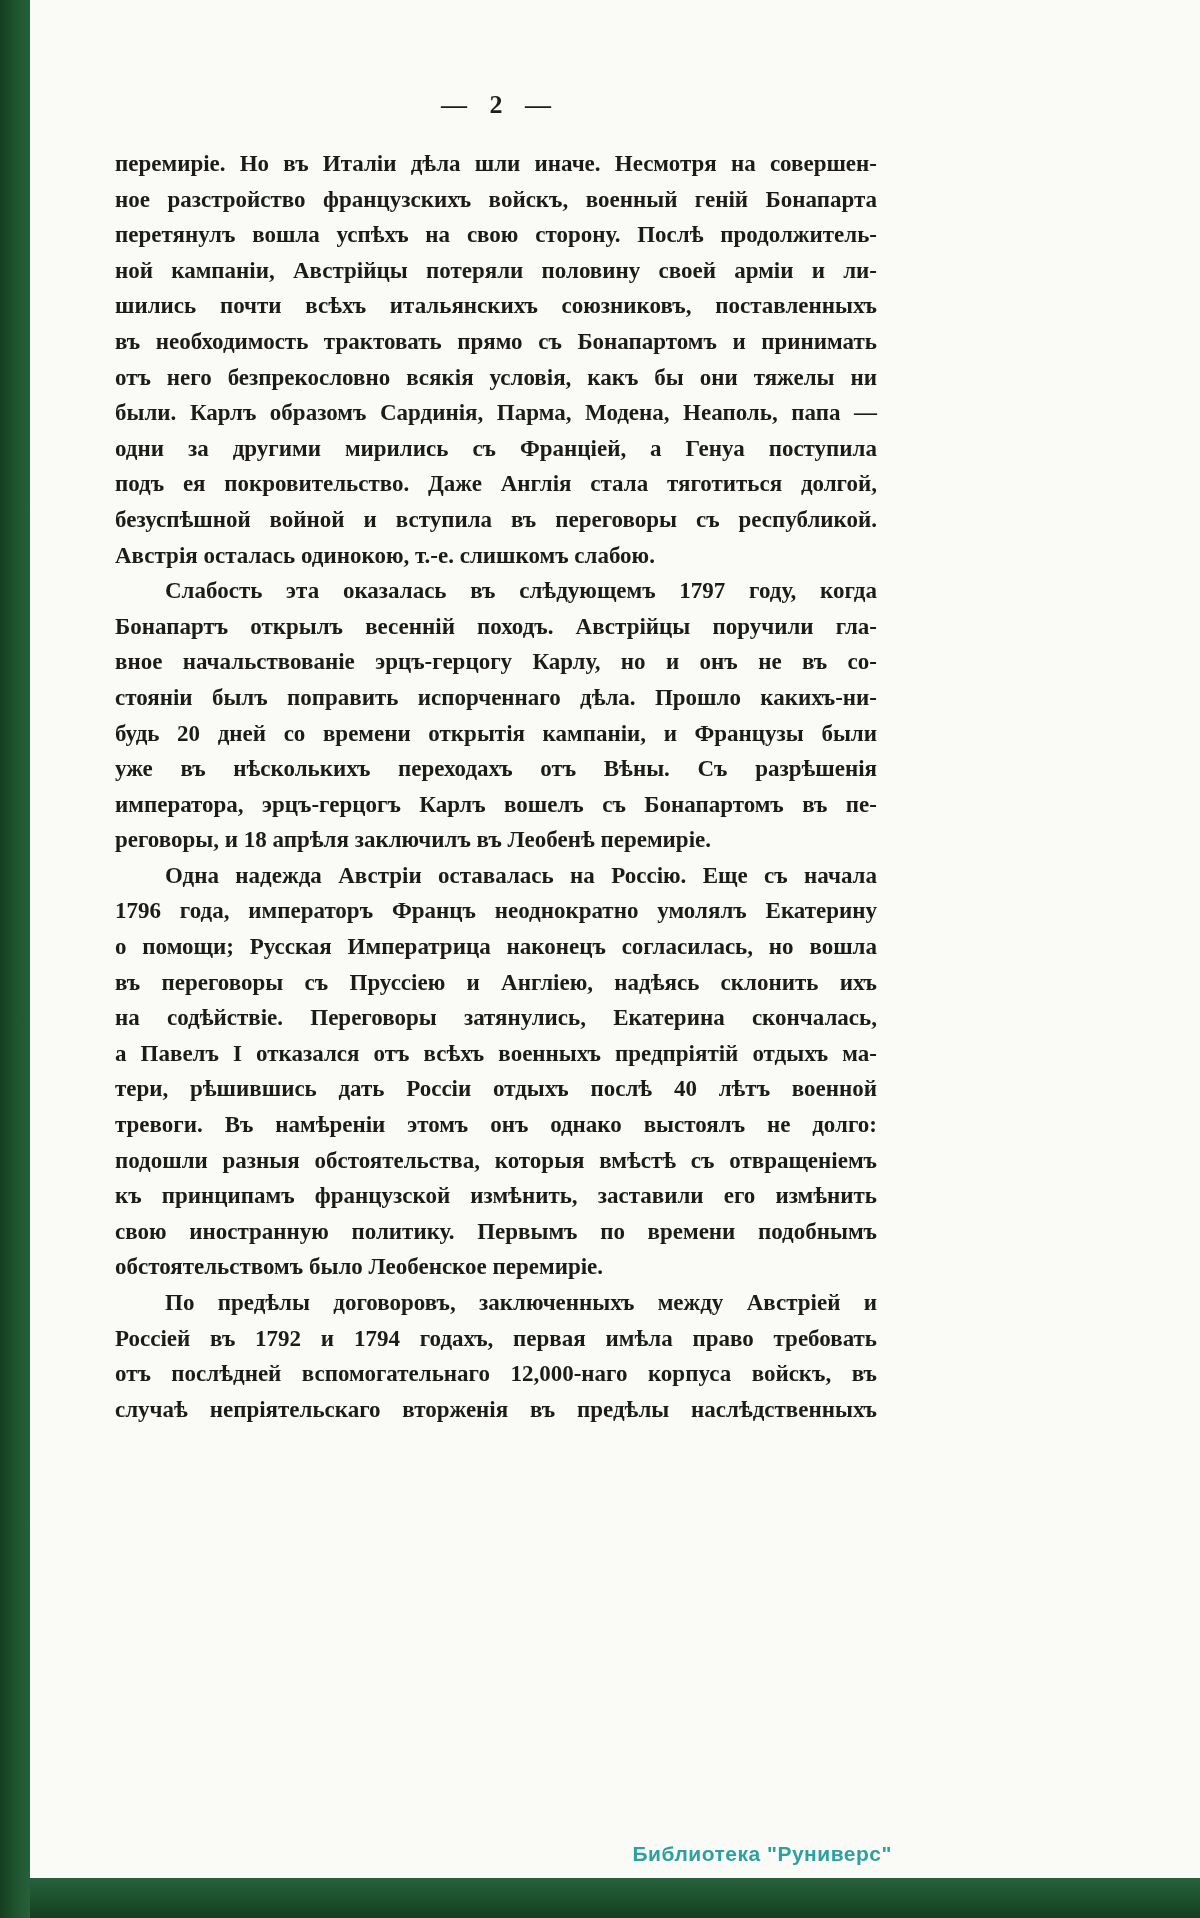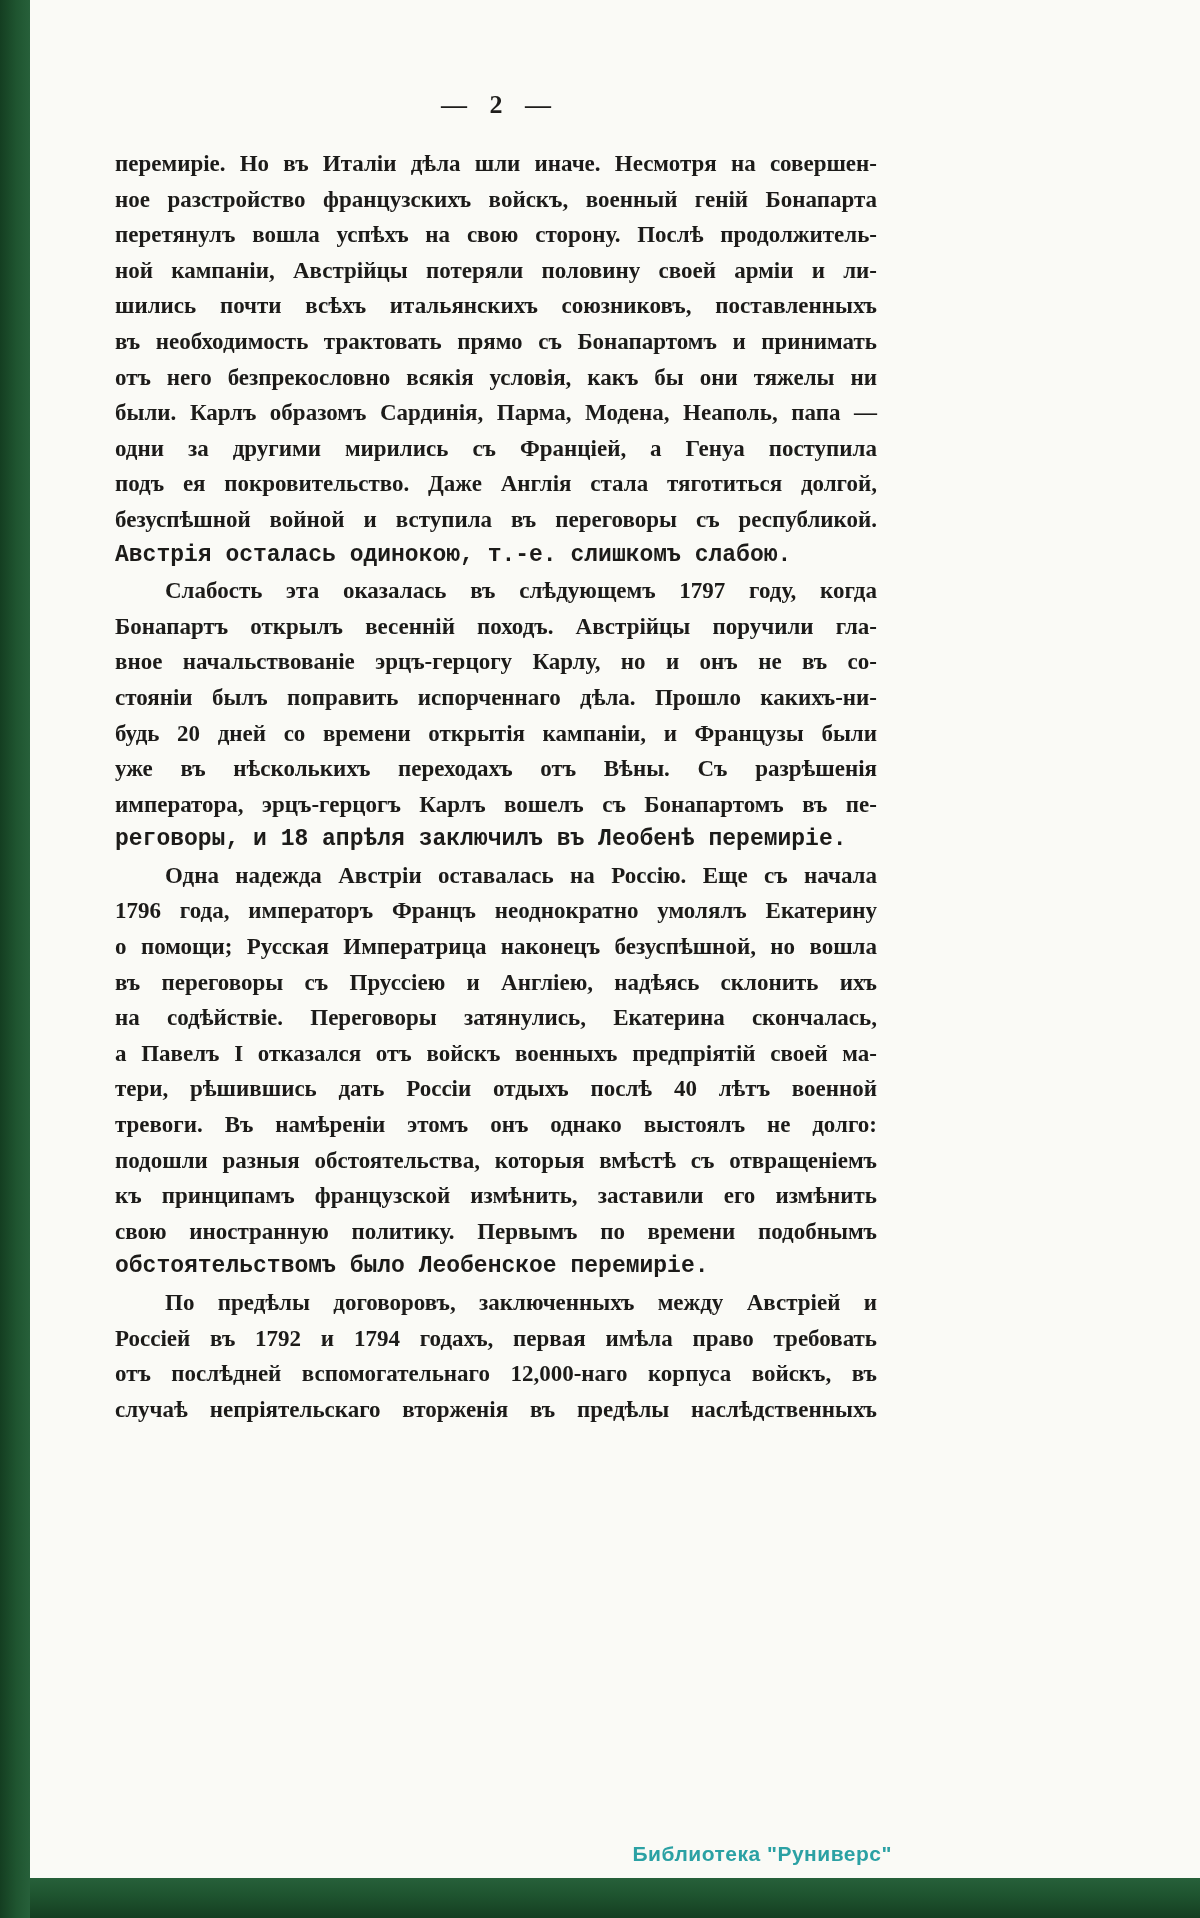--- a/index.html
+++ b/index.html
@@ -56,21 +56,20 @@
     line-height: 35.6px;
     text-rendering: optimizeLegibility;
   }
 
   .line {
     text-align: justify;
     text-align-last: justify;
   }
   .line.last {
     text-align-last: left;
-    font-family: Liberation Mono, monospace;
   }
   .line.indent {
     text-indent: 50px;
   }
 
   .watermark {
     position: absolute;
     top: 1842px;
     right: 308px;
     font-family: "Liberation Sans", sans-serif;
@@ -107,24 +106,24 @@
         <div class="line indent">Слабость эта оказалась въ слѣдующемъ 1797 году, когда</div>
         <div class="line">Бонапартъ открылъ весенній походъ. Австрійцы поручили гла-</div>
         <div class="line">вное начальствованіе эрцъ-герцогу Карлу, но и онъ не въ со-</div>
         <div class="line">стояніи былъ поправить испорченнаго дѣла. Прошло какихъ-ни-</div>
         <div class="line">будь 20 дней со времени открытія кампаніи, и Французы были</div>
         <div class="line">уже въ нѣсколькихъ переходахъ отъ Вѣны. Съ разрѣшенія</div>
         <div class="line">императора, эрцъ-герцогъ Карлъ вошелъ съ Бонапартомъ въ пе-</div>
         <div class="line last">реговоры, и 18 апрѣля заключилъ въ Леобенѣ перемиріе.</div>
         <div class="line indent">Одна надежда Австріи оставалась на Россію. Еще съ начала</div>
         <div class="line">1796 года, императоръ Францъ неоднократно умолялъ Екатерину</div>
-        <div class="line">о помощи; Русская Императрица наконецъ безуспѣшной, но вошла</div>
+        <div class="line">о помощи; Русская Императрица наконецъ согласилась, но вошла</div>
         <div class="line">въ переговоры съ Пруссіею и Англіею, надѣясь склонить ихъ</div>
         <div class="line">на содѣйствіе. Переговоры затянулись, Екатерина скончалась,</div>
-        <div class="line">а Павелъ I отказался отъ войскъ военныхъ предпріятій своей ма-</div>
+        <div class="line">а Павелъ I отказался отъ всѣхъ военныхъ предпріятій отдыхъ ма-</div>
         <div class="line">тери, рѣшившись дать Россіи отдыхъ послѣ 40 лѣтъ военной</div>
         <div class="line">тревоги. Въ намѣреніи этомъ онъ однако выстоялъ не долго:</div>
         <div class="line">подошли разныя обстоятельства, которыя вмѣстѣ съ отвращеніемъ</div>
         <div class="line">къ принципамъ французской измѣнить, заставили его измѣнить</div>
         <div class="line">свою иностранную политику. Первымъ по времени подобнымъ</div>
         <div class="line last">обстоятельствомъ было Леобенское перемиріе.</div>
         <div class="line indent">По предѣлы договоровъ, заключенныхъ между Австріей и</div>
         <div class="line">Россіей въ 1792 и 1794 годахъ, первая имѣла право требовать</div>
         <div class="line">отъ послѣдней вспомогательнаго 12,000-наго корпуса войскъ, въ</div>
         <div class="line">случаѣ непріятельскаго вторженія въ предѣлы наслѣдственныхъ</div>

